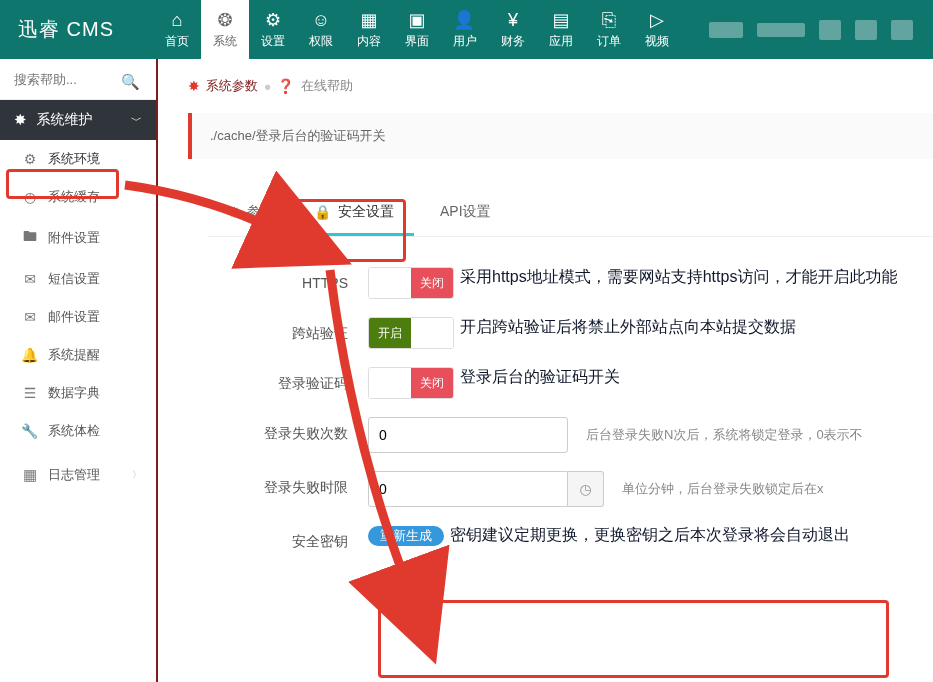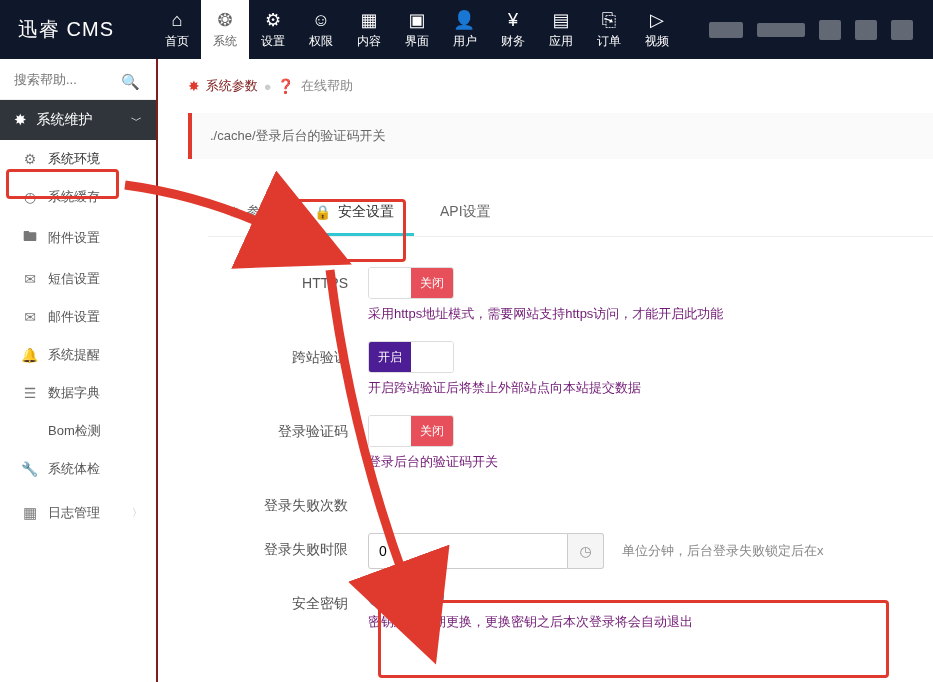--- a/index.html
+++ b/index.html
@@ -1,19 +1,19 @@
 <!DOCTYPE html>
 <html><head>
 <meta charset="utf-8">
 <style>
 * { margin: 0; padding: 0; box-sizing: border-box; }
 body { font-family: "Helvetica Neue", Arial, "Microsoft YaHei", sans-serif; font-size: 14px; color: #333; background: #fff; width: 933px; height: 682px; overflow: hidden; position: relative; }
 
 
-.topnav { background: #0f172a; height: 59px; display: flex; align-items: stretch; color: #fff; gap: 28px; }
+.topnav { background: #0f766e; height: 59px; display: flex; align-items: stretch; color: #fff; gap: 28px; }
 .logo { width: 158px; display: flex; align-items: center; padding-left: 18px; font-size: 20px; font-weight: 300; letter-spacing: 1px; }
 .topnav-items { display: flex; align-items: stretch; }
 .topnav-item { width: 48px; display: flex; flex-direction: column; align-items: center; justify-content: center; font-size: 12px; cursor: pointer; color: #fff; }
 .topnav-item.active { background: #fff; color: #666; }
 .topnav-item .icon { font-size: 18px; margin-bottom: 2px; }
 .topnav-right { margin-left: auto; display: flex; align-items: center; gap: 14px; padding-right: 20px; }
 .blur-box { background: rgba(255,255,255,0.35); border-radius: 2px; }
 
 
 .sidebar { position: absolute; left: 0; top: 59px; bottom: 0; width: 158px; background: #fff; border-right: 2px solid #7f1d1d; }
@@ -47,27 +47,27 @@
 
 .tabs { display: flex; border-bottom: 1px solid #eee; margin-left: 20px; }
 .tab { padding: 14px 20px 12px; display: flex; align-items: center; gap: 6px; color: #666; font-size: 14px; cursor: pointer; border-bottom: 3px solid transparent; }
 .tab.active { border-bottom-color: #32c5d2; color: #333; }
 .tab .ticon { font-size: 14px; color: #888; }
 
 
 .form-area { padding: 30px 10px 0 30px; }
 .form-row { display: flex; align-items: flex-start; margin-bottom: 18px; }
 .form-label { width: 150px; text-align: right; padding-right: 20px; padding-top: 8px; color: #555; font-size: 14px; }
-.form-ctrl { flex: 1; display: flex; flex-direction: column; gap: 6px; }
+.form-ctrl { flex: 1; display: flex; gap: 6px; }
 .form-ctrl-row { display: flex; align-items: center; gap: 10px; }
 .toggle { display: inline-flex; border: 1px solid #ddd; border-radius: 3px; overflow: hidden; height: 32px; }
 .toggle .seg { width: 42px; height: 100%; display: flex; align-items: center; justify-content: center; font-size: 12px; background: #fff; }
 .toggle .seg.off { background: #e7505a; color: #fff; }
-.toggle .seg.on { background: #4c1d95; color: #fff; }
-.help-text { color: #701a75; font-size: 13px; }
+.toggle .seg.on { background: #4d7c0f; color: #fff; }
+.help-text { color: #0f172a; font-size: 16px; }
 .help-inline { color: #888; font-size: 13px; margin-left: 8px; }
 .text-input { height: 36px; border: 1px solid #ccc; border-radius: 3px; padding: 0 10px; font-size: 14px; width: 200px; }
 .text-input.wide { width: 310px; }
 .addon-btn { height: 36px; width: 36px; border: 1px solid #ccc; border-left: none; border-radius: 0 3px 3px 0; background: #f5f5f5; display: inline-flex; align-items: center; justify-content: center; color: #999; margin-left: -10px; }
 .regen-btn { height: 20px; padding: 0 12px; background: #3598dc; color: #fff; border: none; border-radius: 15px; font-size: 13px; cursor: pointer; }
 
 
 .arrow-svg { position: absolute; left: 0; top: 0; width: 933px; height: 682px; pointer-events: none; z-index: 60; }
 </style>
 </head>
@@ -161,24 +161,20 @@
         <span class="micon">✉</span>
         <span>邮件设置</span>
       </li>
       <li class="side-item">
         <span class="micon">🔔</span>
         <span>系统提醒</span>
       </li>
       <li class="side-item">
         <span class="micon">☰</span>
         <span>数据字典</span>
-      </li>
-      <li class="side-item">
-        <span class="micon"></span>
-        <span>Bom检测</span>
       </li>
       <li class="side-item">
         <span class="micon">🔧</span>
         <span>系统体检</span>
       </li>
     </ul>
   <div class="side-item log">
     <span class="micon">▦</span>
     <span>日志管理</span>
     <span class="side-chev-r">〉</span>
@@ -247,20 +243,26 @@
             <div class="seg"></div>
             <div class="seg off">关闭</div>
           </div>
         </div>
         <div class="help-text">登录后台的验证码开关</div>
       </div>
     </div>
 
     <div class="form-row">
       <div class="form-label">登录失败次数</div>
+      <div class="form-ctrl">
+        <div class="form-ctrl-row">
+          <input class="text-input" value="0" style="">
+          <span class="help-inline">后台登录失败N次后，系统将锁定登录，0表示不</span>
+        </div>
+      </div>
     </div>
 
     <div class="form-row">
       <div class="form-label">登录失败时限</div>
       <div class="form-ctrl">
         <div class="form-ctrl-row">
           <input class="text-input" style="border-radius: 3px 0px 0px 3px;" value="0">
           <span class="addon-btn">◷</span>
           <span class="help-inline">单位分钟，后台登录失败锁定后在x</span>
         </div>

